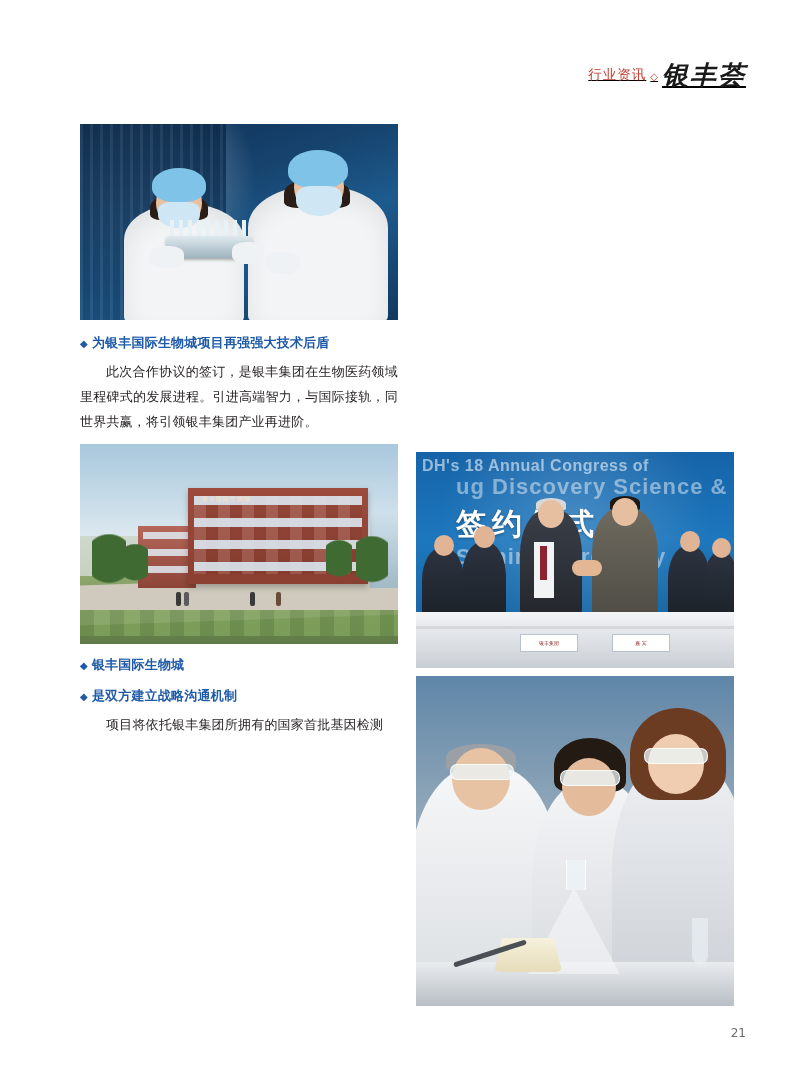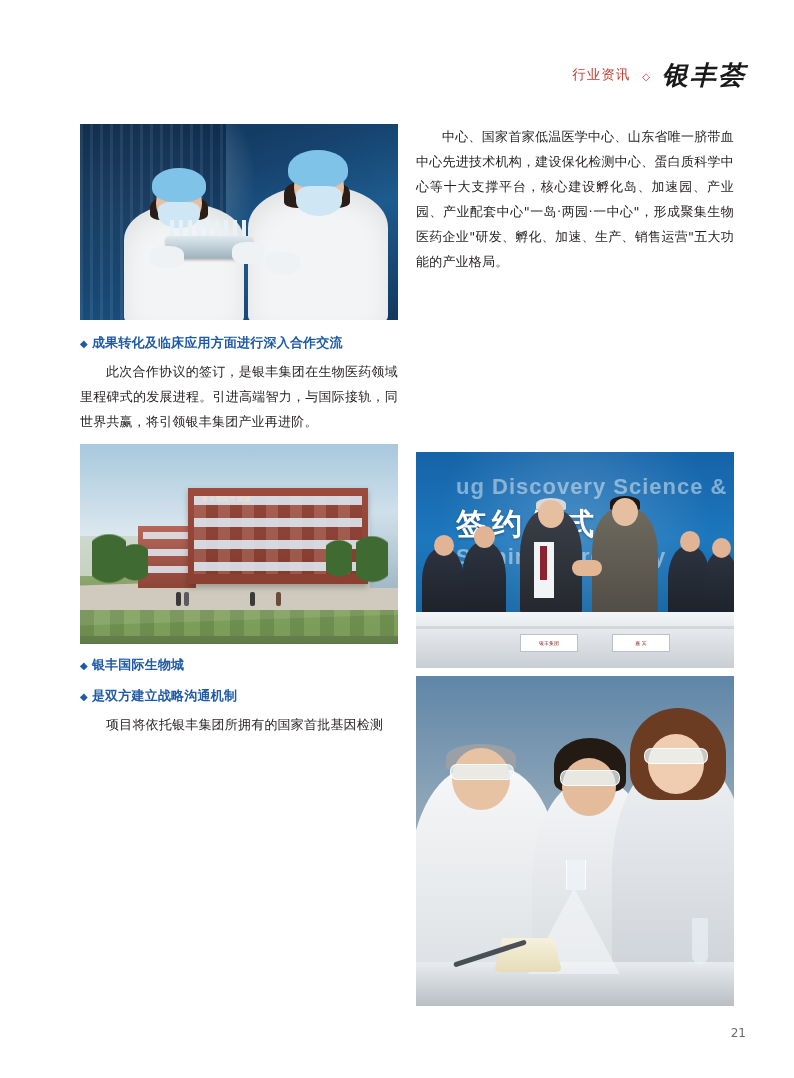--- a/index.html
+++ b/index.html
@@ -17,21 +17,22 @@
     background: #ffffff;
     overflow: hidden;
   }
   
   .header {
     position: absolute;
     top: 62px;
     right: 48px;
     display: flex;
     align-items: flex-end;
-    gap: 12px;
+    gap: 4px;
+    text-decoration: underline;
   }
   .header-section {
     font-size: 13.5px;
     letter-spacing: 1px;
     color: #c0392b;
     padding-bottom: 4px;
   }
   .header-diamond {
     color: #c0392b;
     font-size: 10px;
@@ -433,21 +434,21 @@
       <div class="lab-mask lab-m2"></div>
       <div class="lab-tubes"></div>
       <div class="lab-tray"></div>
       <div class="lab-glove lab-g1"></div>
       <div class="lab-glove lab-g2"></div>
       <div class="lab-glove lab-g3"></div>
     </div>
 
     <h3 class="subhead">
       <span class="dia">◆</span>
-      <span>成果转化及临床应用方面进行深入合作交流</span>
+      <span>为银丰国际生物城项目再强强大技术后盾</span>
     </h3>
 
     <p class="body">此次合作协议的签订，是银丰集团在生物医药领域里程碑式的发展进程。引进高端智力，与国际接轨，同世界共赢，将引领银丰集团产业再进阶。</p>
 
     <div class="figure fig-building">
       <div class="bld-bg"></div>
       <div class="bld-sky"></div>
       <div class="bld-lawn"></div>
       <div class="bld-path"></div>
       <div class="bld-glass"></div>
@@ -471,25 +472,25 @@
     </h3>
     <h3 class="subhead">
       <span class="dia">◆</span>
       <span>是双方建立战略沟通机制</span>
     </h3>
 
     <p class="body">项目将依托银丰集团所拥有的国家首批基因检测</p>
   </div>
 
   <div class="col col-right">
-    <p class="body">中心、国家首家低温医学中心、山东省唯一脐带血中心先进技术机构，建设保化检测中心、蛋白质科学中心等十大支撑平台，核心建设孵化岛、加速园、产业园、产业配套中心"一岛·两园·一中心"，形成聚集生物医药企业"研发、孵化、加速、生产、销售运营"五大功能的产业格局。</p>
   </div>
 
   <div class="fig-signing">
     <div class="sign-bg"></div>
+    <div class="sign-banner-top">DH's 18  Annual Congress of</div>
     <div class="sign-en" style="top:22px;">ug Discovery Science &amp; Techno</div>
     <div class="sign-cn">签约仪式</div>
     <div class="sign-en">Signing Ceremony</div>
     <div class="sign-extra e1"></div>
       <div class="sign-extra-head sign-eh1"></div>
     <div class="sign-extra e2"></div>
       <div class="sign-extra-head sign-eh2"></div>
     <div class="sign-extra e3"></div>
       <div class="sign-extra-head sign-eh3"></div>
     <div class="sign-extra e4"></div>

